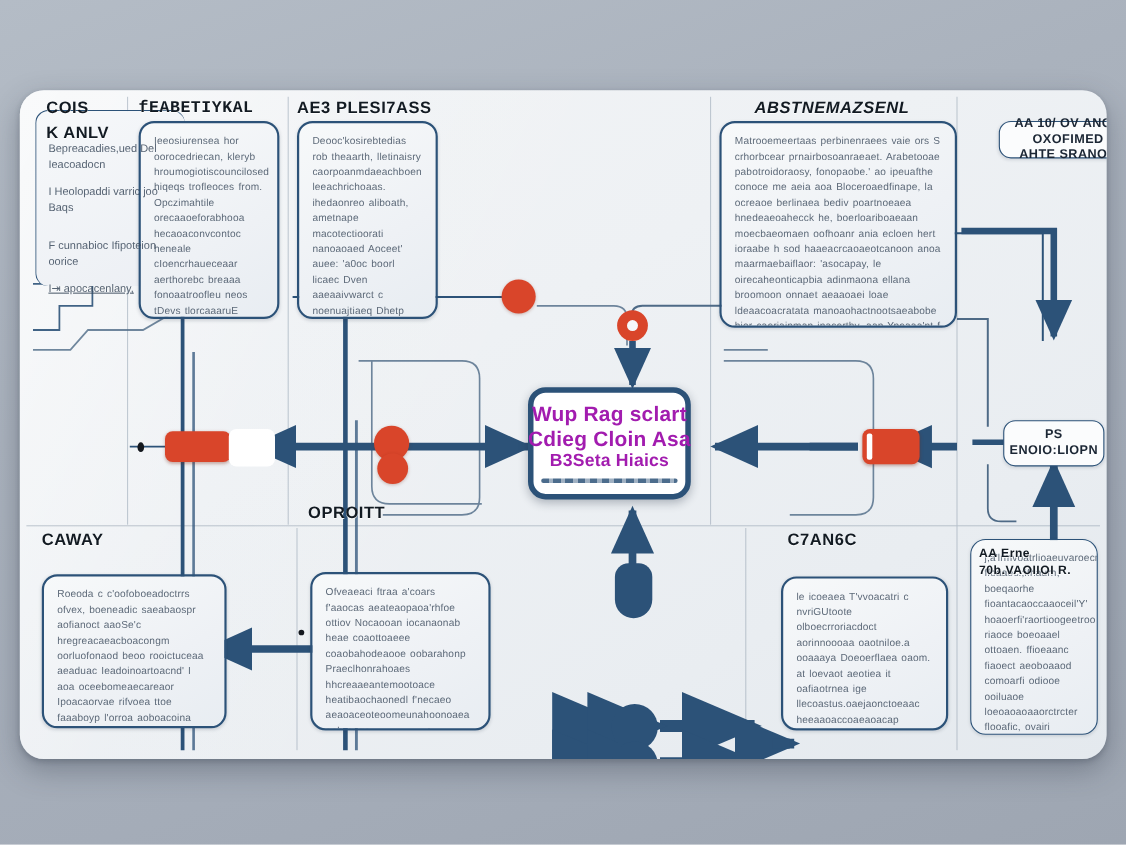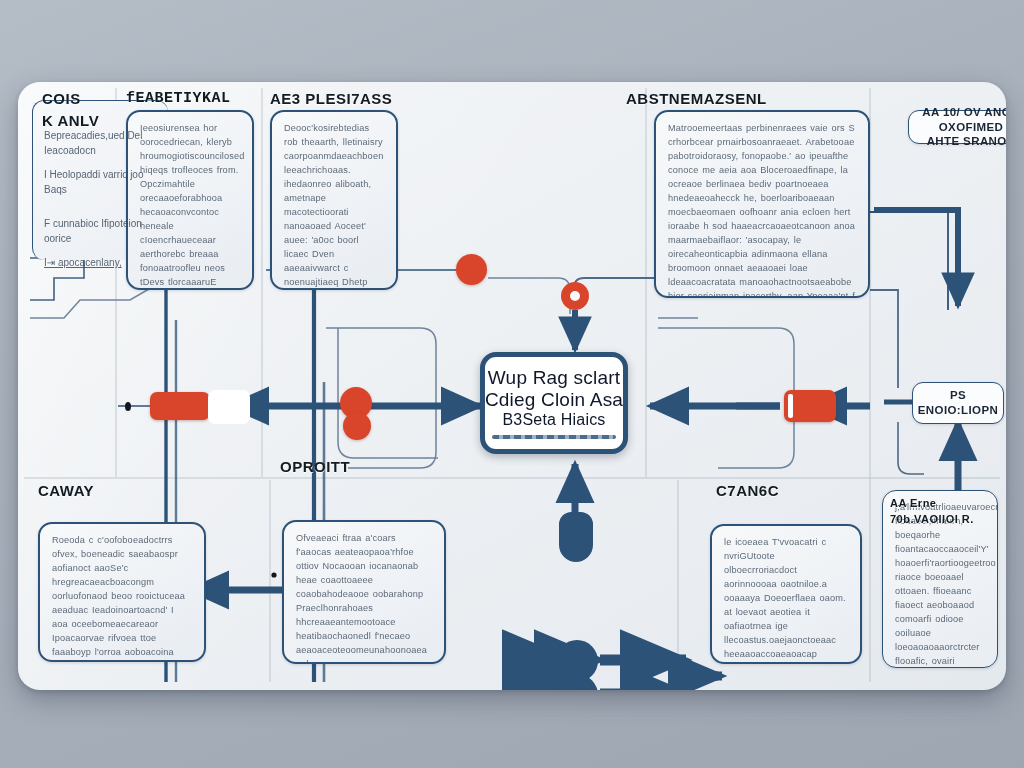--- a/index.html
+++ b/index.html
@@ -99,22 +99,22 @@
     background: #ffffff;
     box-sizing: border-box;
     box-shadow: 0 3px 9px rgba(25,40,60,0.30);
     display:flex;
     flex-direction: column;
     align-items:center;
     justify-content:center;
   }
   #hub .hub-line {
     font-size: 19px;
-    font-weight: 400;
-    color: #0f172a;
+    font-weight: 700;
+    color: #a21caf;
     line-height: 1.18;
     letter-spacing: 0.2px;
     white-space: nowrap;
   }
   #hub .hub-rule {
     margin-top: 5px;
     width: 124px;
     height: 4px;
     background: repeating-linear-gradient(90deg,#2c5278 0 7px, #8fa3b8 7px 11px);
     border-radius: 2px;
@@ -354,21 +354,21 @@
       <div class="blob" style="left:538px; top:558px; width:42px; height:42px;"></div>
       <div class="blob" style="left:538px; top:592px; width:42px; height:42px;"></div>
 
     </div>
 
     <div class="layer" id="txt-layer">
       <div class="sec-title" style="left:24px;  top:6px;">COIS
 K ANLV</div>
       <div class="sec-title" style="left:108px; top:6px;font-family:Liberation Mono, monospace;">fEABETIYKAL</div>
       <div class="sec-title" style="left:252px; top:6px;">AE3 PLESI7ASS</div>
-      <div class="sec-title" style="left:608px; top:6px;">ABSTNEMAZSENL</div>
+      <div class="sec-title" style="left:668px; top:6px;font-style:italic;">ABSTNEMAZSENL</div>
 
       <div class="sec-title" style="left:20px;  top:398px;">CAWAY</div>
       <div class="sec-title" style="left:262px; top:374px;text-align:center;">OPROITT</div>
       <div class="sec-title" style="left:698px; top:398px;">C7AN6C</div>
       <div class="sec-title" style="left:872px; top:414px; font-size:11px;">AA Erne 70b.VAOIIOI R.</div>
 
       <div style="position:absolute; left:26px; top:46px; width:110px;
                   font-size:10px; line-height:1.5; color:#3b4a5c; filter:blur(0.35px); opacity:0.85;">
         <span class="bl" style="display:block;margin-bottom:9px;">Bepreacadies,ued
 Del Ieacoadocn</span>

